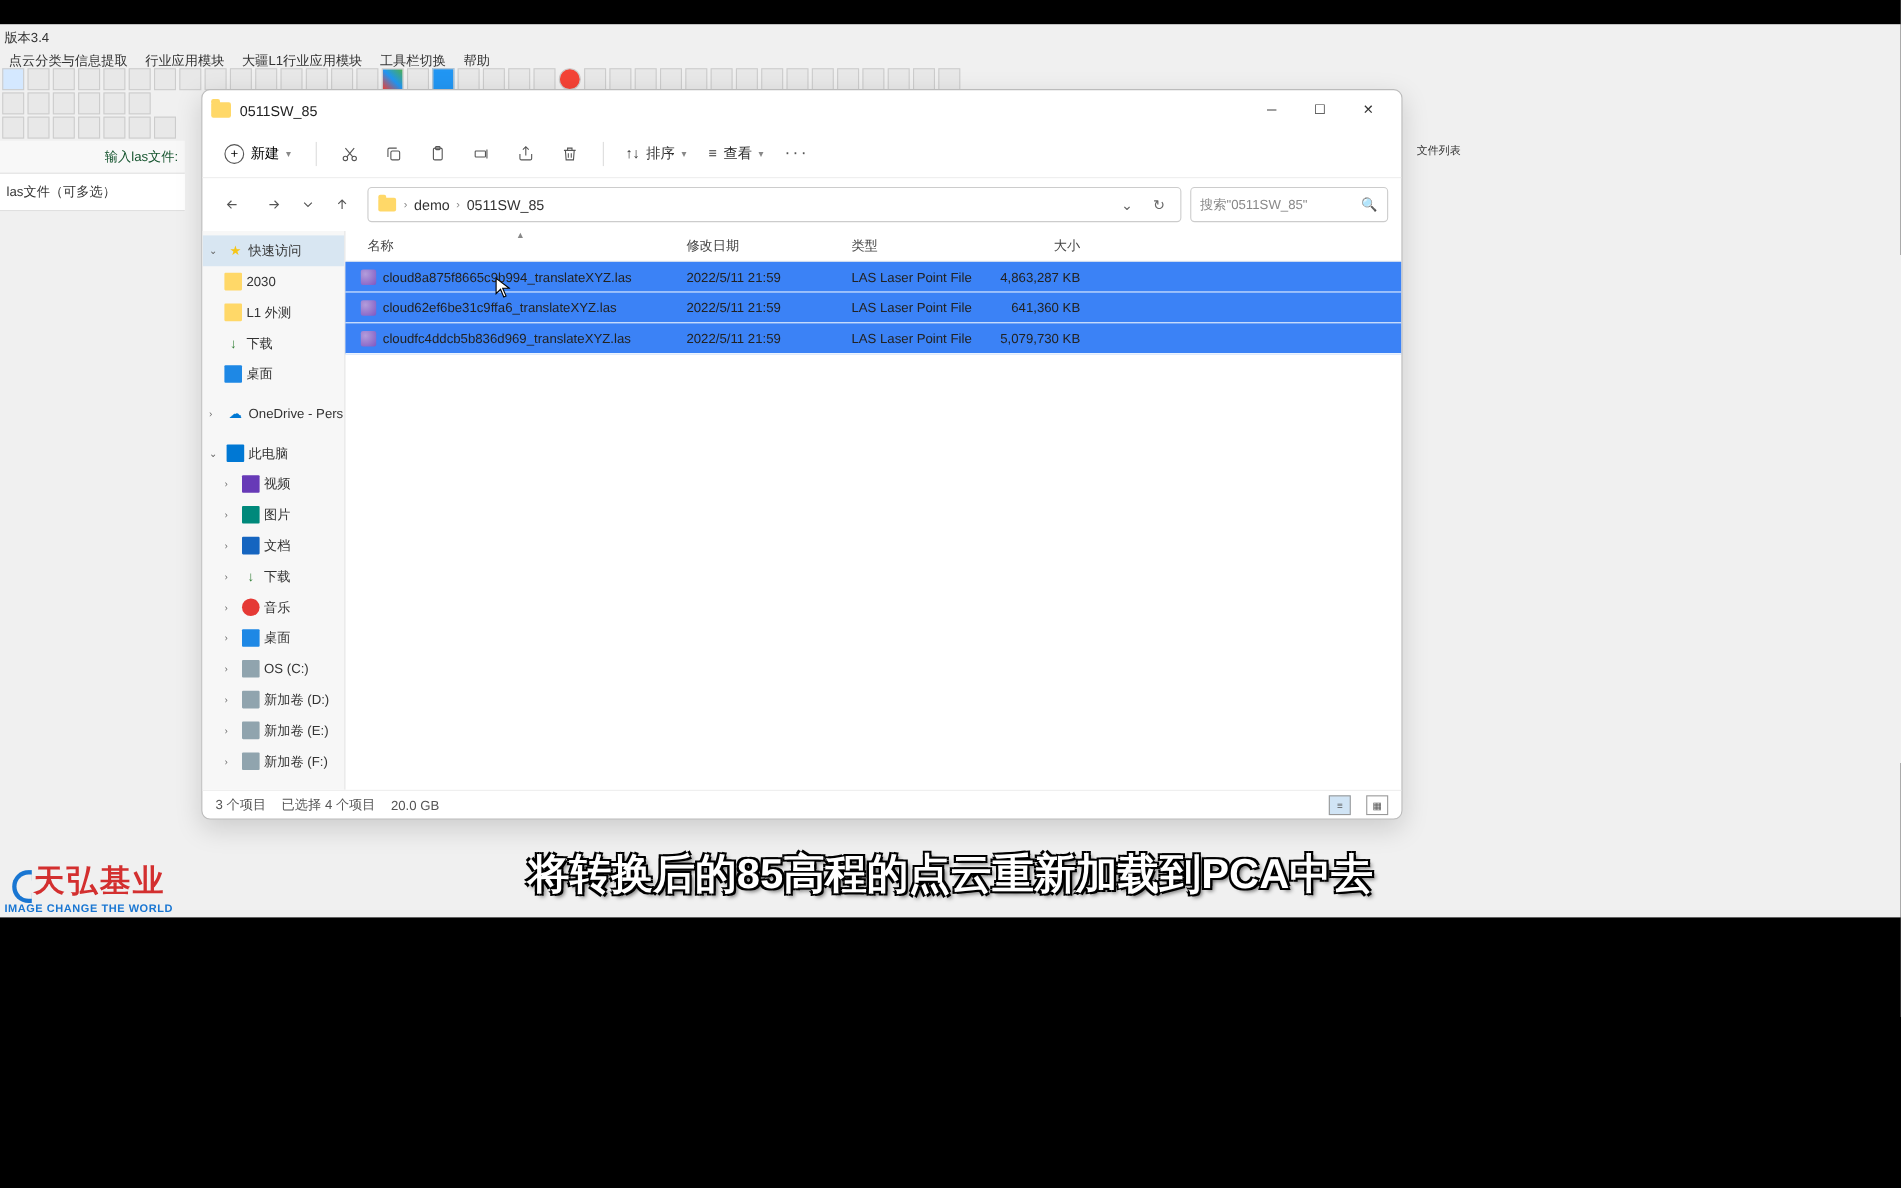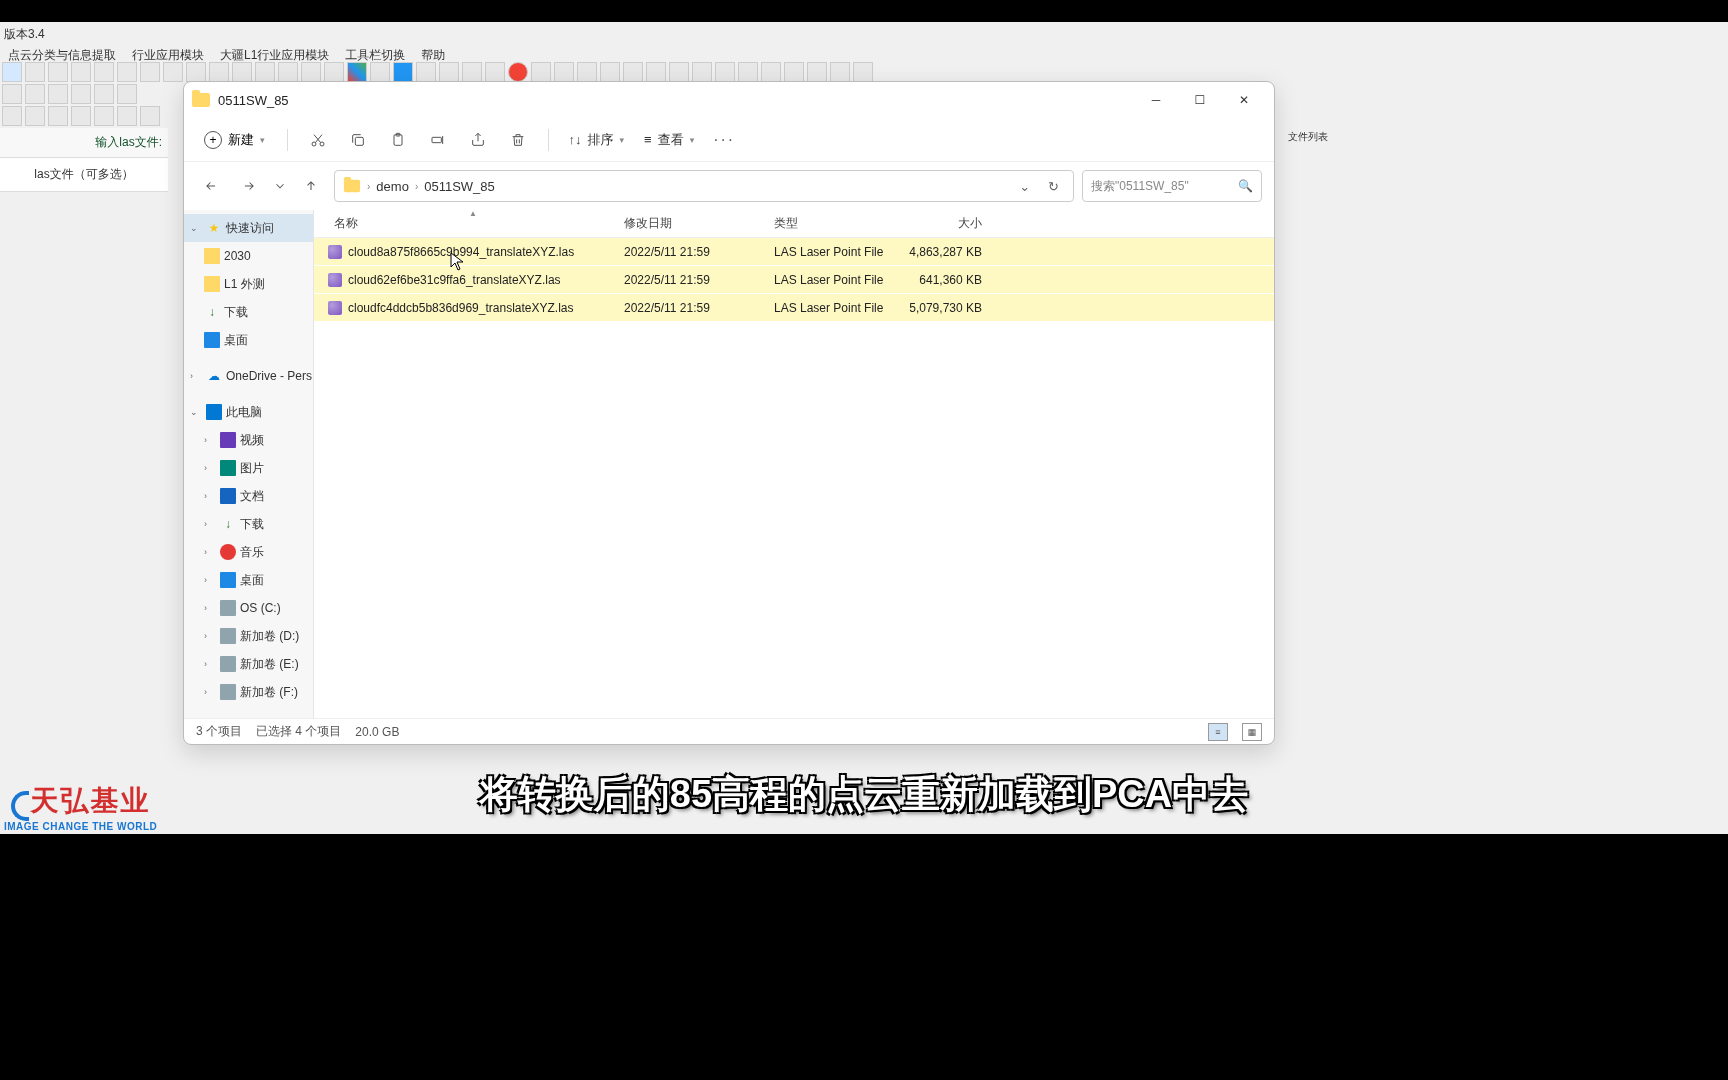--- a/index.html
+++ b/index.html
@@ -8,21 +8,21 @@
 .app-bg { position: absolute; top: 22px; left: 0; width: 1728px; height: 812px; background: #f0f0f0; }
 .app-title { position: absolute; top: 26px; left: 4px; font-size: 12px; color: #333; }
 .menubar { position: absolute; top: 44px; left: 0; display: flex; gap: 0; }
 .menubar span { padding: 3px 8px; font-size: 12px; color: #333; }
 .toolbar1 { position: absolute; top: 60px; left: 0; height: 22px; display: flex; gap: 3px; padding: 2px; }
 .toolbar1 .tb, .toolbar2 .tb, .toolbar3 .tb { width: 20px; height: 20px; background: #e8e8e8; border: 1px solid #ccc; display: flex; align-items: center; justify-content: center; font-size: 10px; }
 .toolbar2 { position: absolute; top: 82px; left: 0; height: 22px; display: flex; gap: 3px; padding: 2px; }
 .toolbar3 { position: absolute; top: 104px; left: 0; height: 22px; display: flex; gap: 3px; padding: 2px; }
 .left-panel { position: absolute; top: 128px; left: 0; width: 168px; background: #f8f8f8; }
 .left-label { padding: 6px; font-size: 12px; color: #14532d; text-align: right; border-bottom: 1px solid #ddd; }
-.left-input { padding: 8px 6px; font-size: 12px; color: #333; background: #fff; border-bottom: 1px solid #ddd; text-align: center; }
+.left-input { padding: 8px 6px; font-size: 12px; color: #333; background: #fff; border-bottom: 1px solid #ddd; }
 .right-label { position: absolute; top: 130px; right: 400px; font-size: 10px; color: #333; }
 
 .explorer { position: absolute; top: 81px; left: 154px; width: 1092px; height: 664px; background: #fff; border: 1px solid #bbb; border-radius: 8px; box-shadow: 0 8px 24px rgba(0,0,0,0.15); display: flex; flex-direction: column; margin-left: 29px; }
 .titlebar { height: 36px; display: flex; align-items: center; justify-content: space-between; padding: 0 8px; }
 .titlebar-left { display: flex; align-items: center; gap: 8px; }
 .folder-ico { width: 18px; height: 14px; background: #ffd868; border-radius: 2px; position: relative; }
 .folder-ico::before { content: ''; position: absolute; top: -3px; left: 0; width: 8px; height: 4px; background: #ffd868; border-radius: 2px 2px 0 0; }
 .titlebar-title { font-size: 13px; color: #222; }
 .winbtns { display: flex; }
 .winbtn { width: 44px; height: 30px; display: flex; align-items: center; justify-content: center; font-size: 12px; color: #333; }
@@ -64,21 +64,21 @@
 .ico-mus { background: #e53935; width: 14px; height: 11px; border-radius: 50%; }
 .ico-drv { background: #90a4ae; width: 14px; height: 10px; border-radius: 1px; }
 
 .filepane { flex: 1; display: flex; flex-direction: column; }
 .headers { display: flex; height: 28px; align-items: center; border-bottom: 1px solid #eee; font-size: 12px; color: #444; }
 .col-name { width: 310px; padding-left: 20px; position: relative; }
 .col-name .sortind { position: absolute; top: -6px; left: 50%; font-size: 8px; color: #888; }
 .col-date { width: 150px; }
 .col-type { width: 122px; }
 .col-size { width: 98px; text-align: right; padding-right: 12px; }
-.filerow { display: flex; height: 28px; align-items: center; font-size: 12px; color: #222; background: #fef9c3; border-bottom: 1px solid #fff; }
+.filerow { display: flex; height: 28px; align-items: center; font-size: 12px; color: #222; background: #3b82f6; border-bottom: 1px solid #fff; }
 .filerow .fico { width: 14px; height: 14px; margin: 0 6px 0 14px; background: radial-gradient(circle at 30% 30%, #b39ddb, #7e57c2); border-radius: 2px; }
 .filerow .fname { width: 276px; white-space: nowrap; overflow: hidden; }
 
 .statusbar { height: 26px; border-top: 1px solid #eee; display: flex; align-items: center; padding: 0 12px; font-size: 12px; color: #555; gap: 14px; }
 .statusbar .spacer { flex: 1; }
 .viewbtn { width: 20px; height: 18px; border: 1px solid #999; display: flex; align-items: center; justify-content: center; font-size: 9px; }
 .viewbtn.active { background: #d0e4f5; }
 
 .cursor { position: absolute; top: 252px; left: 450px; width: 14px; height: 20px; }
 .cursor svg { width: 14px; height: 20px; }

